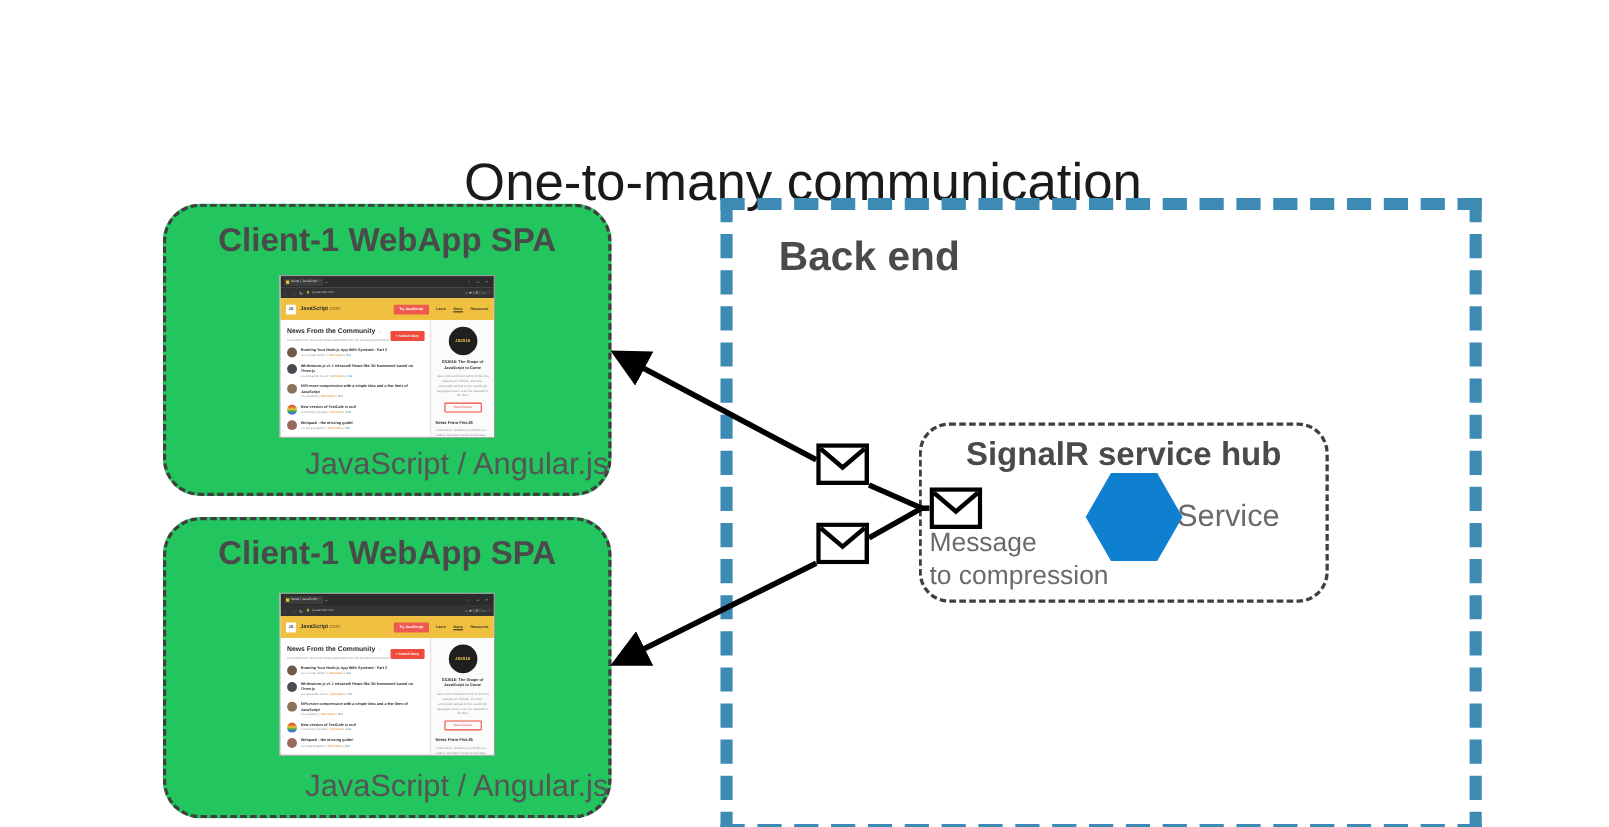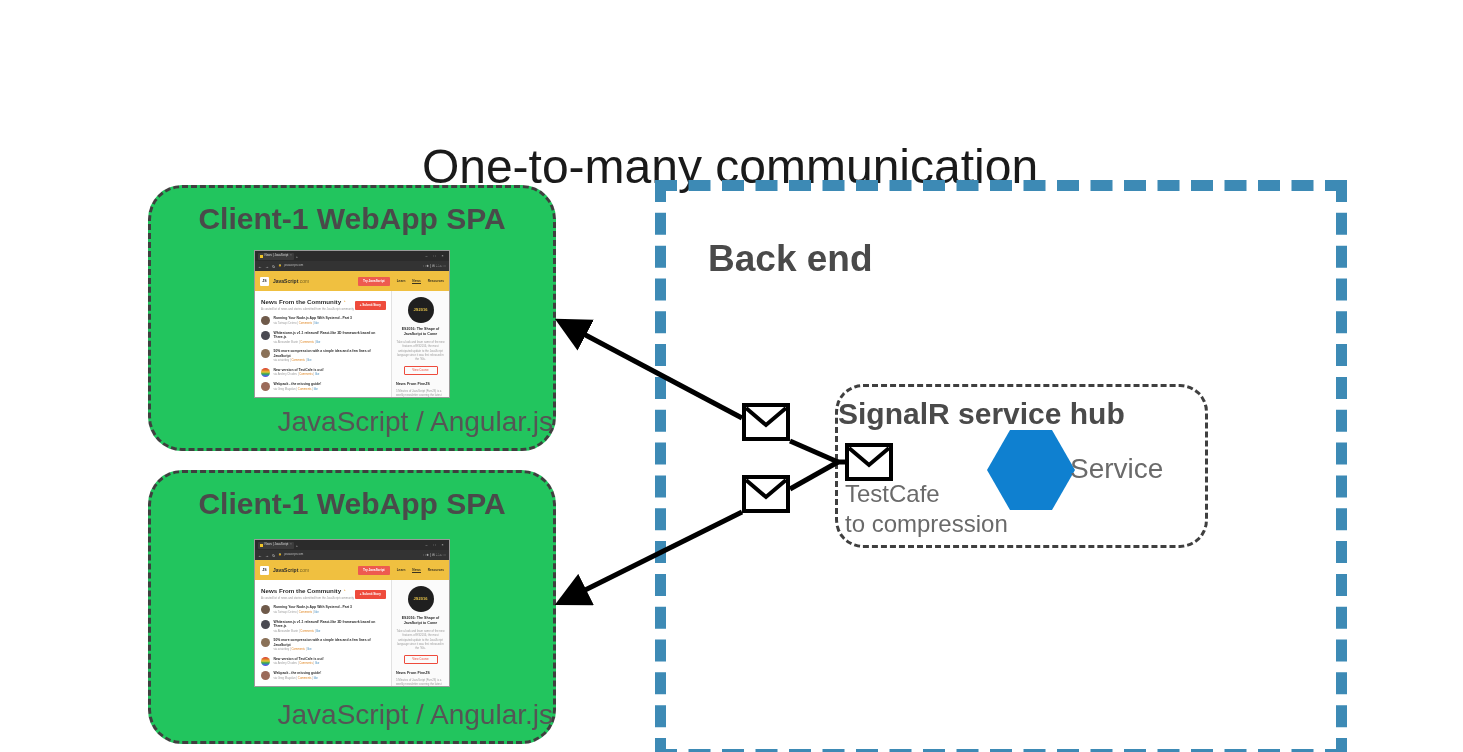--- a/index.html
+++ b/index.html
@@ -60,21 +60,20 @@
     background: transparent;
   }
   .backend-label {
     position: absolute;
     left: 708px;
     top: 212px;
     font-size: 37px;
     font-weight: bold;
     color: #4a4a4a;
     white-space: nowrap;
-    margin-top: 26px;
   }
 
   
   .client-box {
     position: absolute;
     box-sizing: border-box;
     border: 3px dashed #3f3f3f;
     border-radius: 34px;
     background: #22c55e;
   }
@@ -279,21 +278,21 @@
     left: 835px; top: 384px;
     width: 373px; height: 164px;
     box-sizing: border-box;
     border: 3px dashed #3f3f3f;
     border-radius: 28px;
     background: #ffffff;
   }
   .hub-title {
     position: absolute;
     left: 0; top: 10px; width: 100%;
-    text-align: left;
+    text-align: center;
     font-size: 30px; font-weight: bold; color: #4a4a4a; white-space: nowrap;
   }
   .hub-msg-label {
     position: absolute;
     left: 845px; top: 479px;
     font-size: 24px; color: #6a6a6a; line-height: 30px;
     white-space: nowrap;
   }
   .hub-service-label {
     position: absolute;
@@ -548,21 +547,21 @@
   <svg class="hexagon" width="92" height="84" viewBox="0 0 92 84">
     <polygon points="25,2 67,2 90,42 67,82 25,82 2,42" fill="#0f80d0"></polygon>
   </svg>
   <div class="hub-service-label">Service</div>
 
   <svg class="envelope" id="envelope-hub" width="48" height="38" viewBox="0 0 48 38">
     <rect x="2" y="2" width="44" height="34" fill="#ffffff" stroke="#000000" stroke-width="4"></rect>
     <path d="M4 5 L24 22 L44 5" fill="none" stroke="#000000" stroke-width="4"></path>
   </svg>
   <div class="hub-msg-label">
-    <div>TestCafe</div>
+    <div>Message</div>
     <div>to compression</div>
   </div>
 
   <svg class="envelope" id="envelope-top" width="48" height="38" viewBox="0 0 48 38">
     <rect x="2" y="2" width="44" height="34" fill="#ffffff" stroke="#000000" stroke-width="4"></rect>
     <path d="M4 5 L24 22 L44 5" fill="none" stroke="#000000" stroke-width="4"></path>
   </svg>
   <svg class="envelope" id="envelope-bottom" width="48" height="38" viewBox="0 0 48 38">
     <rect x="2" y="2" width="44" height="34" fill="#ffffff" stroke="#000000" stroke-width="4"></rect>
     <path d="M4 5 L24 22 L44 5" fill="none" stroke="#000000" stroke-width="4"></path>

